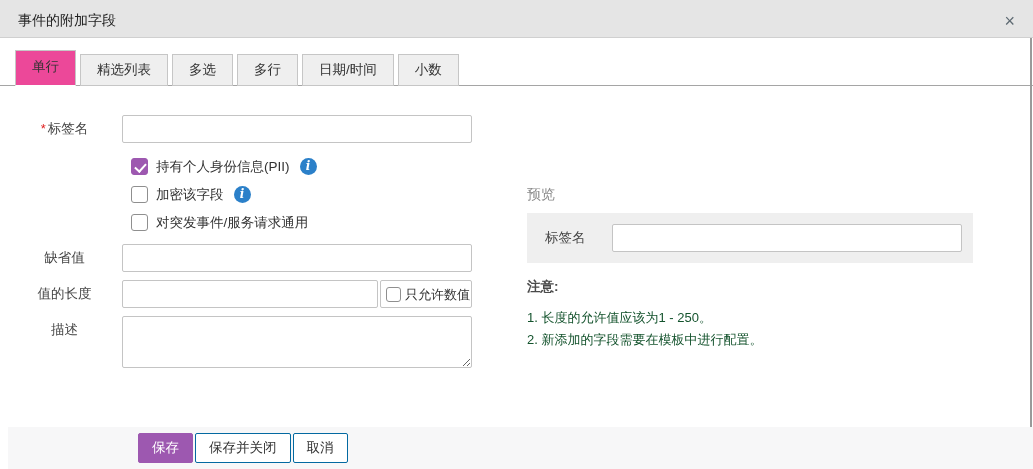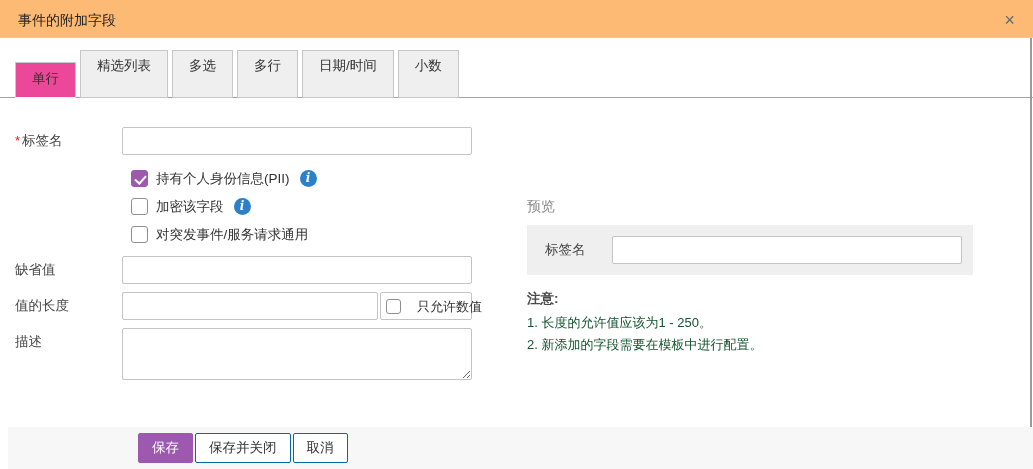--- a/index.html
+++ b/index.html
@@ -6,57 +6,57 @@
   html,body { background:#fff; }
   body {
     font-family: "Liberation Sans", "DejaVu Sans", sans-serif;
     width:1033px; height:469px; overflow:hidden; position:relative;
     color:#333;
   }
   .dialog { width:1033px; height:469px; position:relative; background:#fff; }
 
   
   .dlg-header {
-    height:38px; background:#fdba74; border-bottom:1px solid #d0d0d0;
-    display:flex; align-items:center; padding:4px 14px 0 18px;font-family:Liberation Mono, monospace;
+    height:38px; background:#e5e5e5; border-bottom:1px solid #d0d0d0;
+    display:flex; align-items:center; padding:4px 14px 0 18px;
   }
   .dlg-title { font-size:14px; color:#222; }
   .dlg-close {
     margin-left:auto; font-size:18px; color:#5f6b73; cursor:pointer;
     line-height:1; padding:2px 4px;
   }
 
   
   .content-edge {
     position:absolute; top:38px; bottom:0; right:1px; width:2px; background:#9a9a9a;
   }
 
   
   .tabbar {
     display:flex; align-items:flex-end;
     padding:12px 20px 0 15px;
     border-bottom:1px solid #a5a5a5;
   }
   .tab {
-    height:48px; line-height:30px; padding:0 16px;
+    height:32px; line-height:30px; padding:0 16px;
     background:#efefef; border:1px solid #c6c6c6;
     margin-right:4px; margin-bottom:-1px;
     font-size:13.5px; color:#333; cursor:pointer; white-space:nowrap;
   }
   .tab.active {
     background:#ec4899; border-bottom:1px solid #fff;
     height:36px; line-height:32px;
   }
 
   
   .main { position:relative; }
   .form { padding:29px 0 0 0; width:500px; }
   .form-row { display:flex; align-items:flex-start; margin-bottom:8px; }
   .form-label {
-    width:122px; text-align:left; padding-right:8px;
+    width:122px; text-align:center; padding-right:8px;
     font-size:13.5px; color:#444; line-height:28px; white-space:nowrap;padding-left:15px;
   }
   .req { color:var(--required,#e02020); margin-right:2px; font-size:13px; }
   .txt-input {
     width:350px; height:28px; border:1px solid #c4c4c4; border-radius:2px;
     background:#fff; font-size:13px; padding:0 6px; outline:none;
     font-family:"Liberation Sans","DejaVu Sans",sans-serif;
   }
   .checkbox-group { margin:9px 0 8px 0; }
   .cb-row { display:flex; align-items:center; margin-left:131px; height:28px; }
@@ -80,41 +80,41 @@
   }
   .info-icon::after {
     content:"i"; font-family:"DejaVu Serif","Liberation Serif",serif;
     font-style:italic; font-weight:bold; font-size:12px; line-height:1;
   }
   .len-wrap { display:flex; align-items:stretch; }
   .len-input { width:256px; }
   .numeric-box {
     margin-left:2px; width:92px; height:28px;
     border:1px solid #c4c4c4; border-radius:2px; background:#fff;
-    display:flex; align-items:center; padding:0 5px;gap:12px;
+    display:flex; align-items:center; padding:0 5px;
   }
   .numeric-box .cb { width:15px; height:15px; }
   .numeric-box .cb-label { font-size:13px; margin-left:4px; white-space:nowrap; }
   .desc-area {
     width:350px; height:52px; border:1px solid #c4c4c4; border-radius:2px;
     font-size:13px; padding:4px 6px; resize:both; outline:none;
     font-family:"Liberation Sans","DejaVu Sans",sans-serif;
   }
 
   
   .right-col { position:absolute; left:527px; top:100px; width:450px; }
   .preview-heading { font-size:14px; color:#8a8a8a; margin-bottom:9px; }
   .preview-box {
     background:#efefef; height:50px; display:flex; align-items:center;
     padding:0 10px 0 18px; width:446px;
   }
   .preview-label { font-size:13.5px; color:#444; width:67px; }
   .preview-input { width:350px; }
   .notes { margin-top:15px; }
-  .notes-heading { font-size:13.5px; font-weight:bold; color:#4a4a4a; margin-bottom:4px; }
+  .notes-heading { font-size:13.5px; font-weight:bold; color:#4a4a4a; margin-bottom:11px; }
   .note-item { font-size:13px; color:#14532d; line-height:22px; }
 
   
   .dlg-footer {
     position:absolute; left:8px; right:0; bottom:0; height:42px;
     background:#f7f7f8; display:flex; align-items:center;
     padding-left:130px;
   }
   .btn {
     height:30px; padding:0 13px; font-size:13.5px; cursor:pointer;

